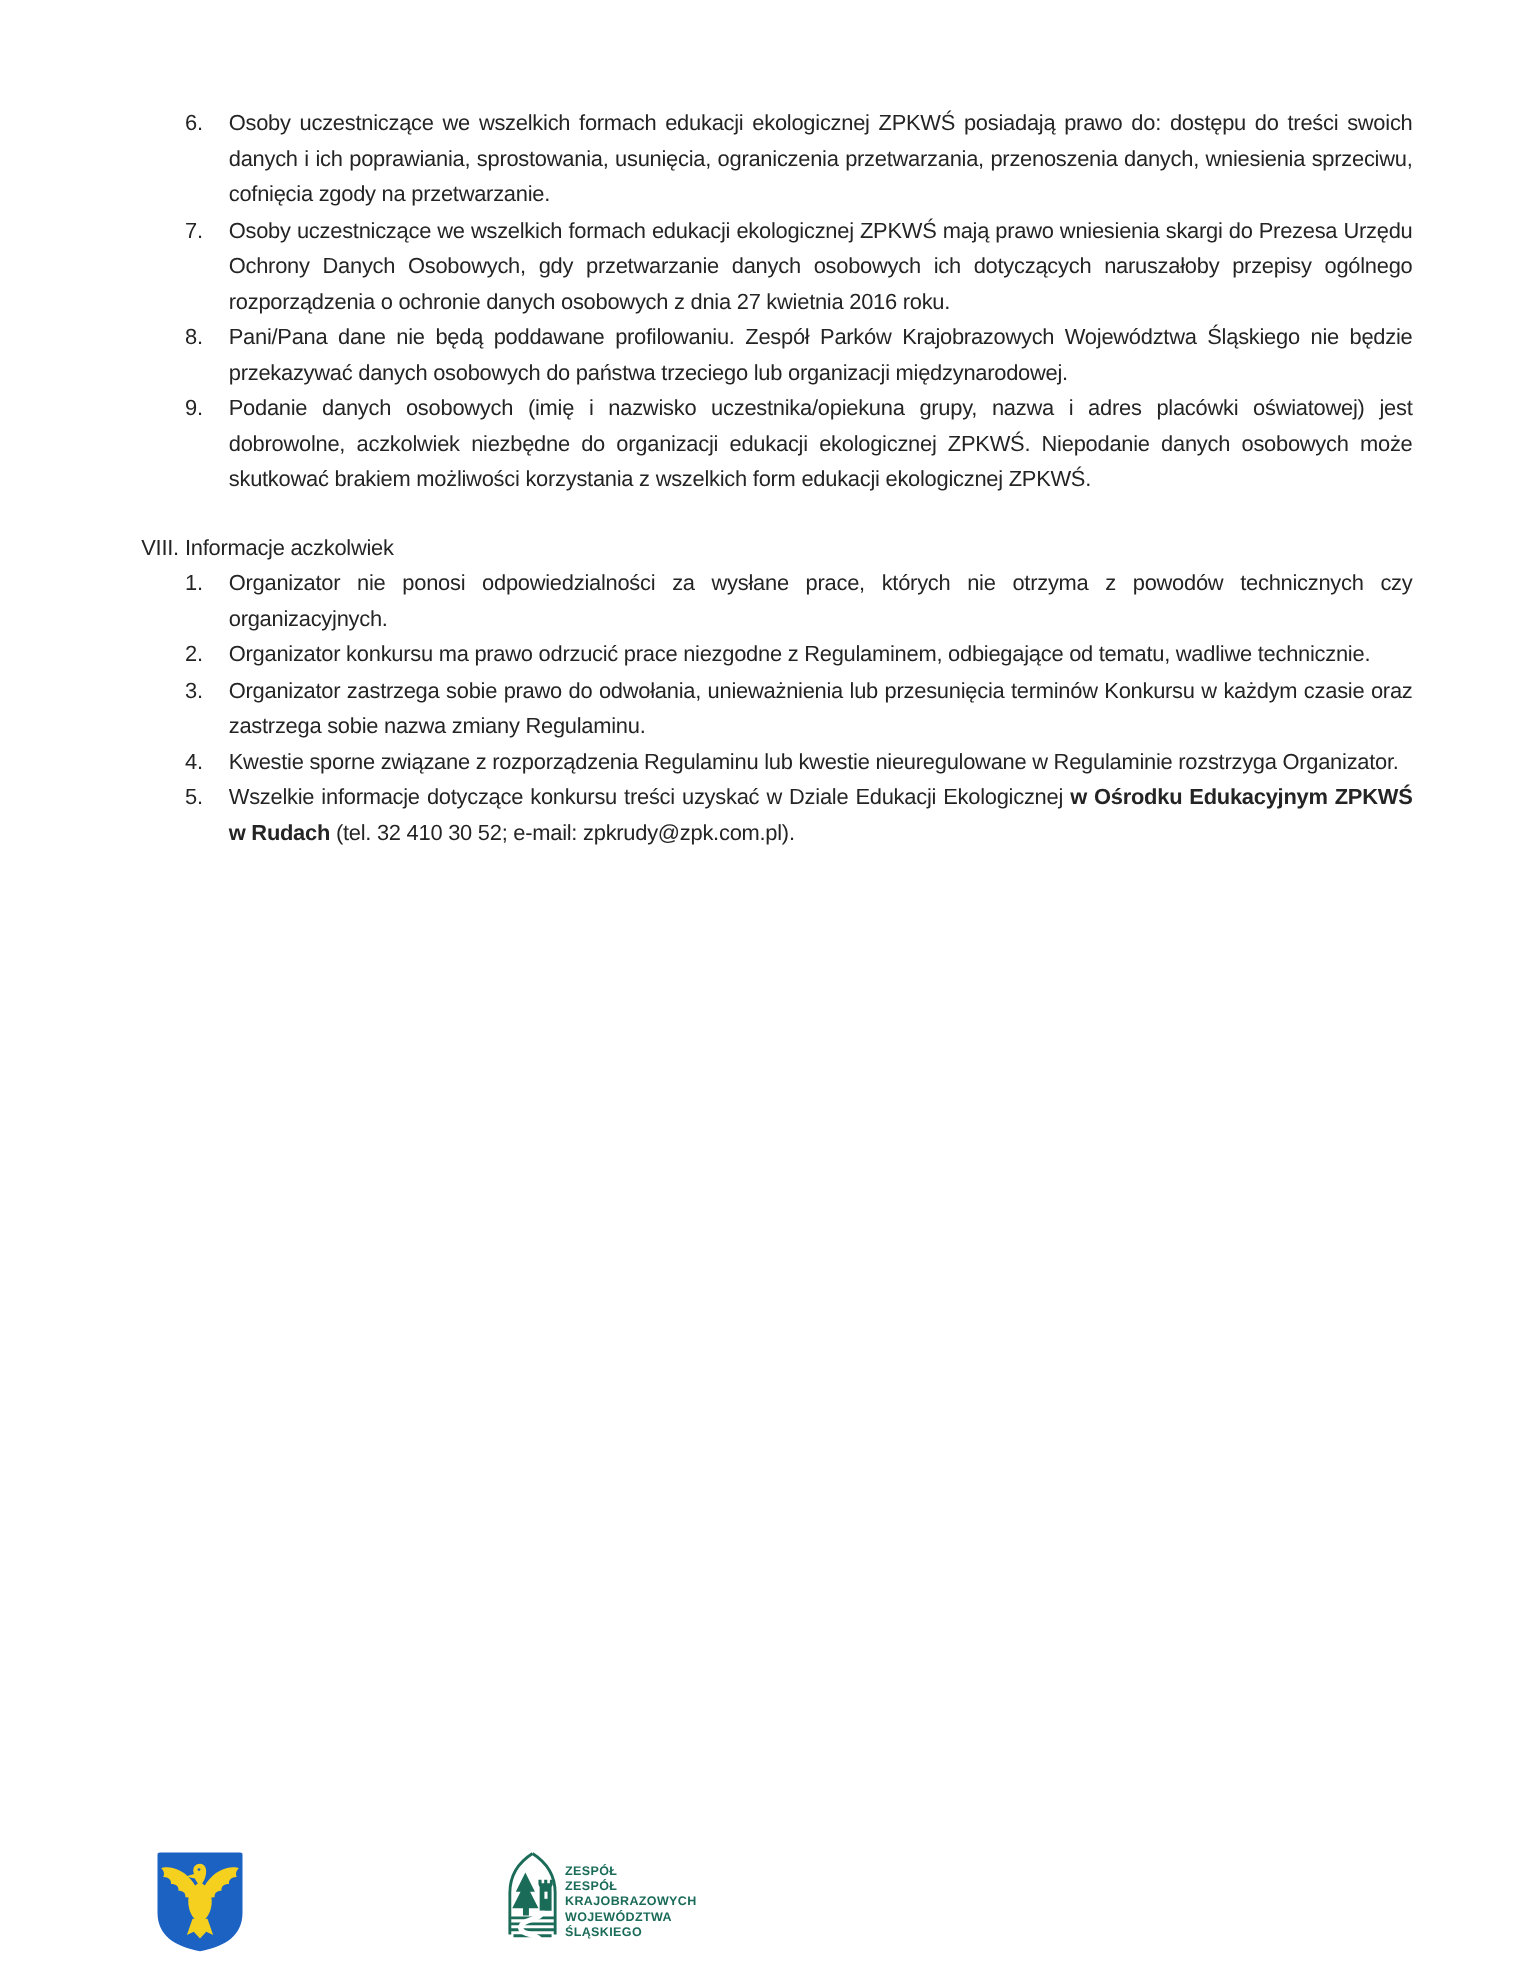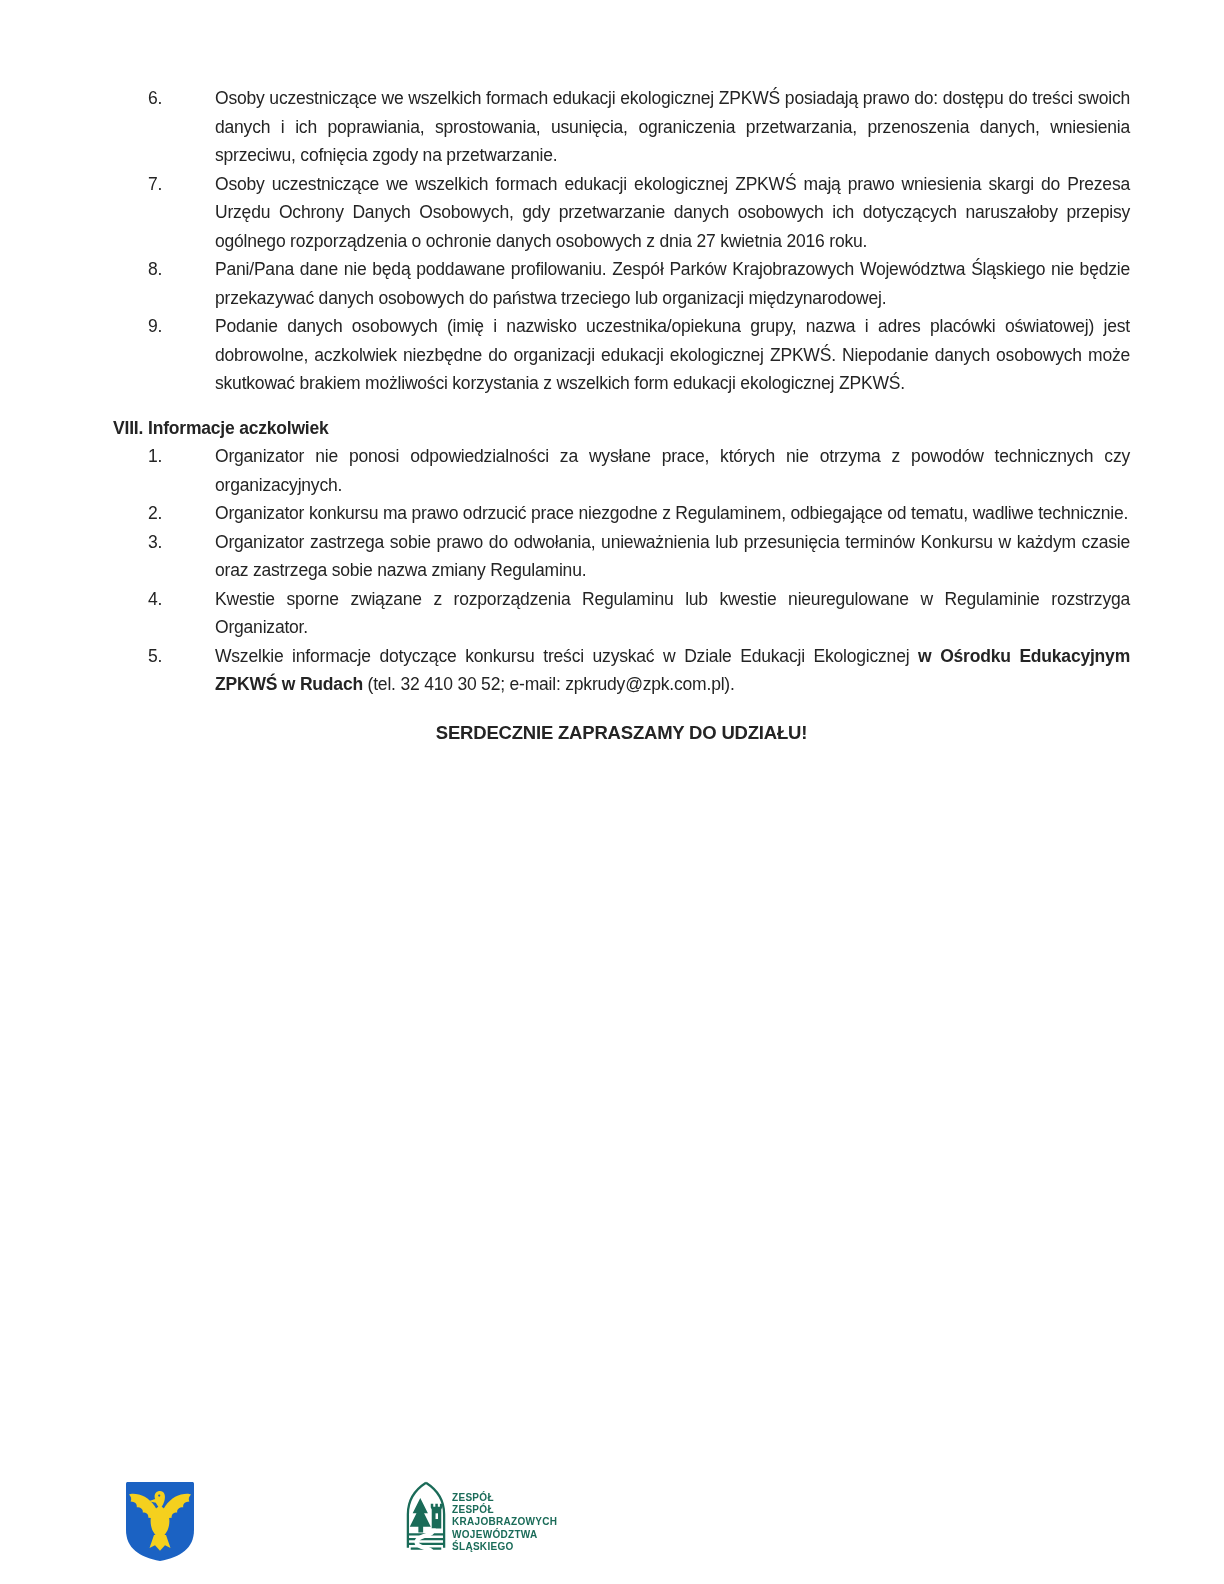--- a/index.html
+++ b/index.html
@@ -15,23 +15,23 @@
     position:absolute;
     left:113px; top:84px;
     width:1017px; 
     font-size:17.5px;
     letter-spacing:-0.2px;
     line-height:28.5px;
   }
   .list{margin-left:35px;}
   .li{display:flex;}
   .num{flex:0 0 35px;}
-  .li-text{flex:1 1 auto;text-align:justify;margin-left:32px;}
+  .li-text{flex:1 1 auto;text-align:justify;}
   .b{font-weight:bold;}
-  .heading-row{display:flex;font-weight:bold;margin-top:16px;}
+  .heading-row{display:flex;font-weight:normal;margin-top:26px;}
   .hnum{flex:0 0 35px;}
   .closing{
     text-align:center;
     font-weight:bold;
     font-size:18.5px;
     margin-top:20px;
   }
   .footer{position:absolute;left:0;top:1476px;width:1224px;height:100px;}
   .crest{position:absolute;left:122px;top:2px;width:76px;height:86px;}
   .voiv-text{
@@ -94,21 +94,20 @@
         <div class="li">
           <span class="num">4.</span>
           <span class="li-text"><span>Kwestie sporne związane z rozporządzenia Regulaminu lub kwestie nieuregulowane w Regulaminie rozstrzyga Organizator.</span></span>
         </div>
         <div class="li">
           <span class="num">5.</span>
           <span class="li-text"><span>Wszelkie informacje dotyczące konkursu treści uzyskać w Dziale Edukacji Ekologicznej </span><span class="b">w Ośrodku Edukacyjnym ZPKWŚ w Rudach</span><span> (tel. 32 410 30 52; e-mail: zpkrudy@zpk.com.pl).</span></span>
         </div>
       </div>
 
-    <div class="closing">SERDECZNIE ZAPRASZAMY DO UDZIAŁU!</div>
   </div>
 
   <div class="footer">
 
     <svg class="crest" viewBox="0 0 76 86">
       <path fill="#1b62c3" d="M6,4 H70 C71.5,4 72,4.5 72,6 V52 C72,70 59,79 38,83 C17,79 4,70 4,52 V6 C4,4.5 4.5,4 6,4 Z"></path>
       <g fill="#f5d01e">
         <path d="M36,34 C32,25 25,18.5 17,16.5 C12,15.3 8.5,15.6 7,16.5 C9.2,18.6 9.8,21 8.6,23.6 C13,23.8 15.2,25.8 14.8,29.2 C19,29.2 21.2,31.2 20.8,34.6 C24.6,34.6 26.6,36.4 26.3,39.8 C29.4,39.6 31.6,41 33,43.4 C35,40.8 36,37.8 36,34 Z"></path>
         <path transform="translate(76,0) scale(-1,1)" d="M36,34 C32,25 25,18.5 17,16.5 C12,15.3 8.5,15.6 7,16.5 C9.2,18.6 9.8,21 8.6,23.6 C13,23.8 15.2,25.8 14.8,29.2 C19,29.2 21.2,31.2 20.8,34.6 C24.6,34.6 26.6,36.4 26.3,39.8 C29.4,39.6 31.6,41 33,43.4 C35,40.8 36,37.8 36,34 Z"></path>
         <path d="M38,13 C34.8,13 32.6,15.2 32.6,18.4 C32.6,19.4 32.8,20.3 33.2,21.1 L26.6,23.2 L33.8,24.7 C34.5,26.1 35.4,27.4 36.3,28.7 C31.5,31.7 28.6,36.9 28.6,43 C28.6,50.2 31.6,55.9 35.4,58.6 L40.6,58.6 C44.4,55.9 47.4,50.2 47.4,43 C47.4,36.9 44.5,31.7 39.7,28.7 C40.7,27.2 41.7,25.4 42.3,23.3 C43,20.8 43.3,17.9 42.3,15.7 C41.5,14 40,13 38,13 Z"></path>

